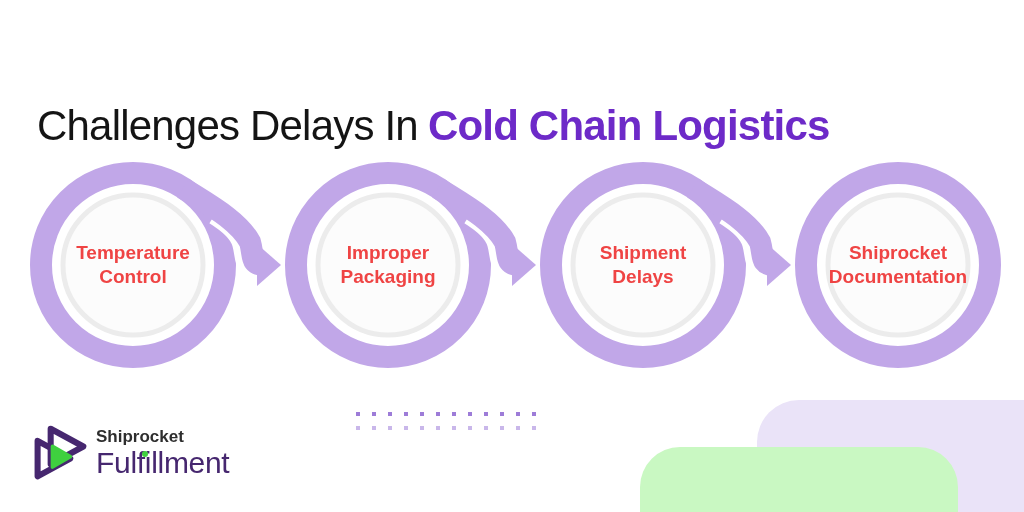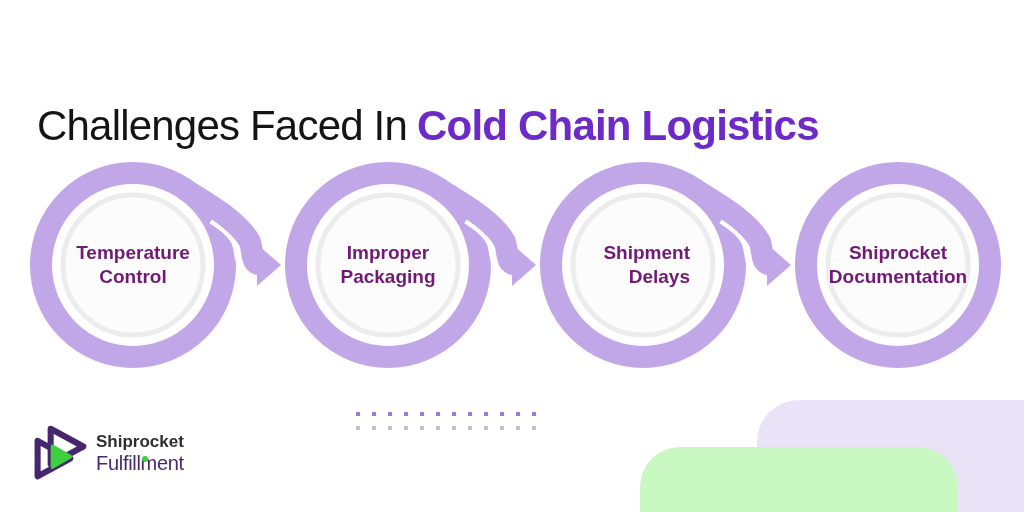--- a/index.html
+++ b/index.html
@@ -22,49 +22,49 @@
   .flow-svg{position:absolute;left:0;top:135px;width:1024px;height:260px;}
   .ring{fill:#ffffff;stroke:var(--ring,#C1A7E8);stroke-width:22px;}
   .inner{fill:#FCFCFC;stroke:#ECECEC;stroke-width:5px;}
   .gap{fill:none;stroke:#ffffff;stroke-width:36px;}
   .swoosh{fill:none;stroke:var(--ring,#C1A7E8);stroke-width:22px;}
   .arrowhead{fill:var(--ring,#C1A7E8);}
 
   
   .step-label{position:absolute;top:205px;width:140px;height:120px;display:flex;
               align-items:center;justify-content:center;text-align:center;
-              font-size:19px;font-weight:600;line-height:1.26;color:#701a75;z-index:3;}
+              font-size:19px;font-weight:600;line-height:1.26;color:#ef4444;z-index:3;}
   .step-label.s0{left:63px;} .step-label.s1{left:318px;}
-  .step-label.s2{left:550px;text-align:right;} .step-label.s3{left:828px;}
+  .step-label.s2{left:573px;} .step-label.s3{left:828px;}
 
   
   .dots{position:absolute;left:356px;top:412px;display:grid;
         grid-template-columns:repeat(12,16px);grid-auto-rows:14px;z-index:2;}
   .dots span{width:4px;height:4px;background:var(--dot,#9D7CD8);}
   .dots span.r2{opacity:0.55;}
 
   
   .logo{position:absolute;left:32px;top:424px;display:flex;align-items:center;z-index:3;justify-content:space-between;}
   .logo-mark{width:56px;height:58px;}
   .logo-text{margin-left:8px;display:flex;flex-direction:column;line-height:1;}
   .logo-brand{font-size:17px;font-weight:700;color:var(--brand-text,#2E2E2E);margin-bottom:3px;}
-  .logo-product{position:relative;display:inline-block;font-size:20px;font-weight:500;
+  .logo-product{position:relative;display:inline-block;font-size:30px;font-weight:500;
                 color:var(--logo-purple,#46276F);letter-spacing:-0.3px;}
   .i-dot{position:absolute;left:46px;top:3px;width:6px;height:6px;border-radius:50%;
          background:var(--logo-green,#3FD03F);}
 </style>
 </head>
 <body>
 
 <div class="canvas">
 
   <div class="deco-lavender"></div>
   <div class="deco-green"></div>
 
-  <h1 class="title"><span>Challenges Faced In</span><span class="highlight">Cold Chain Logistics</span></h1>
+  <h1 class="title"><span>Challenges Delays In</span><span class="highlight">Cold Chain Logistics</span></h1>
 
   <svg class="flow-svg" viewBox="0 0 1024 260">
 
     <g>
       <circle class="ring" cx="133" cy="130" r="92"></circle>
       <circle class="inner" cx="133" cy="130" r="70"></circle>
     </g>
     <g>
       <circle class="ring" cx="388" cy="130" r="92"></circle>
       <circle class="inner" cx="388" cy="130" r="70"></circle>

